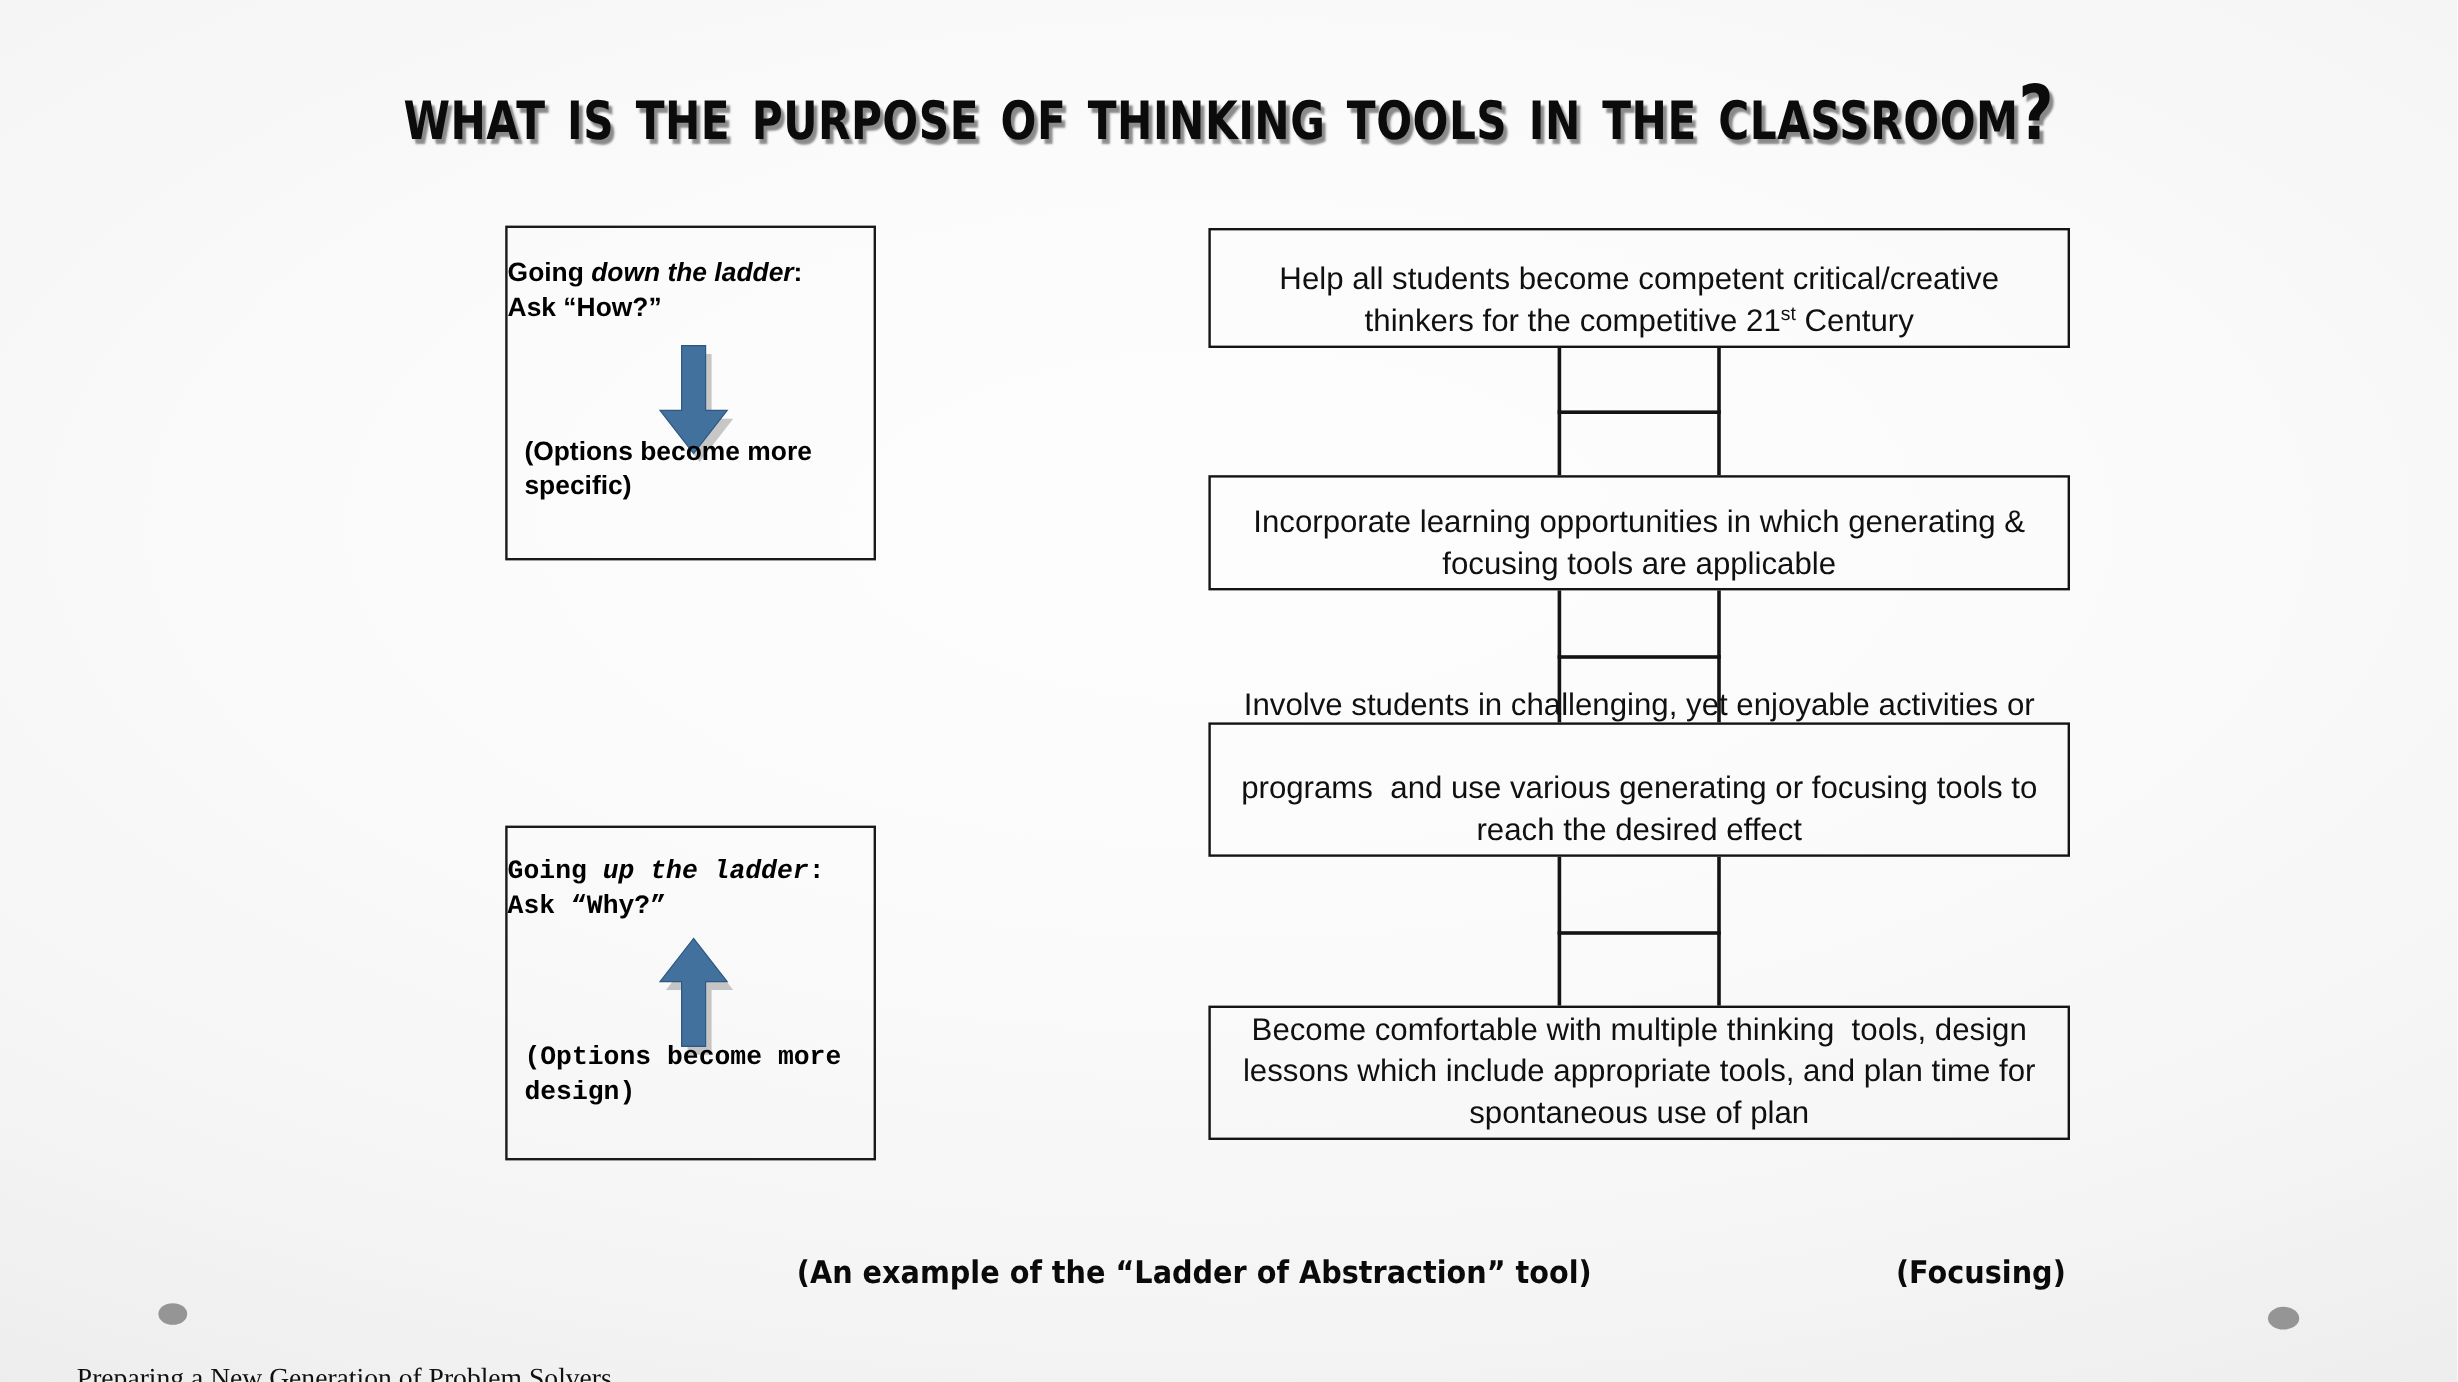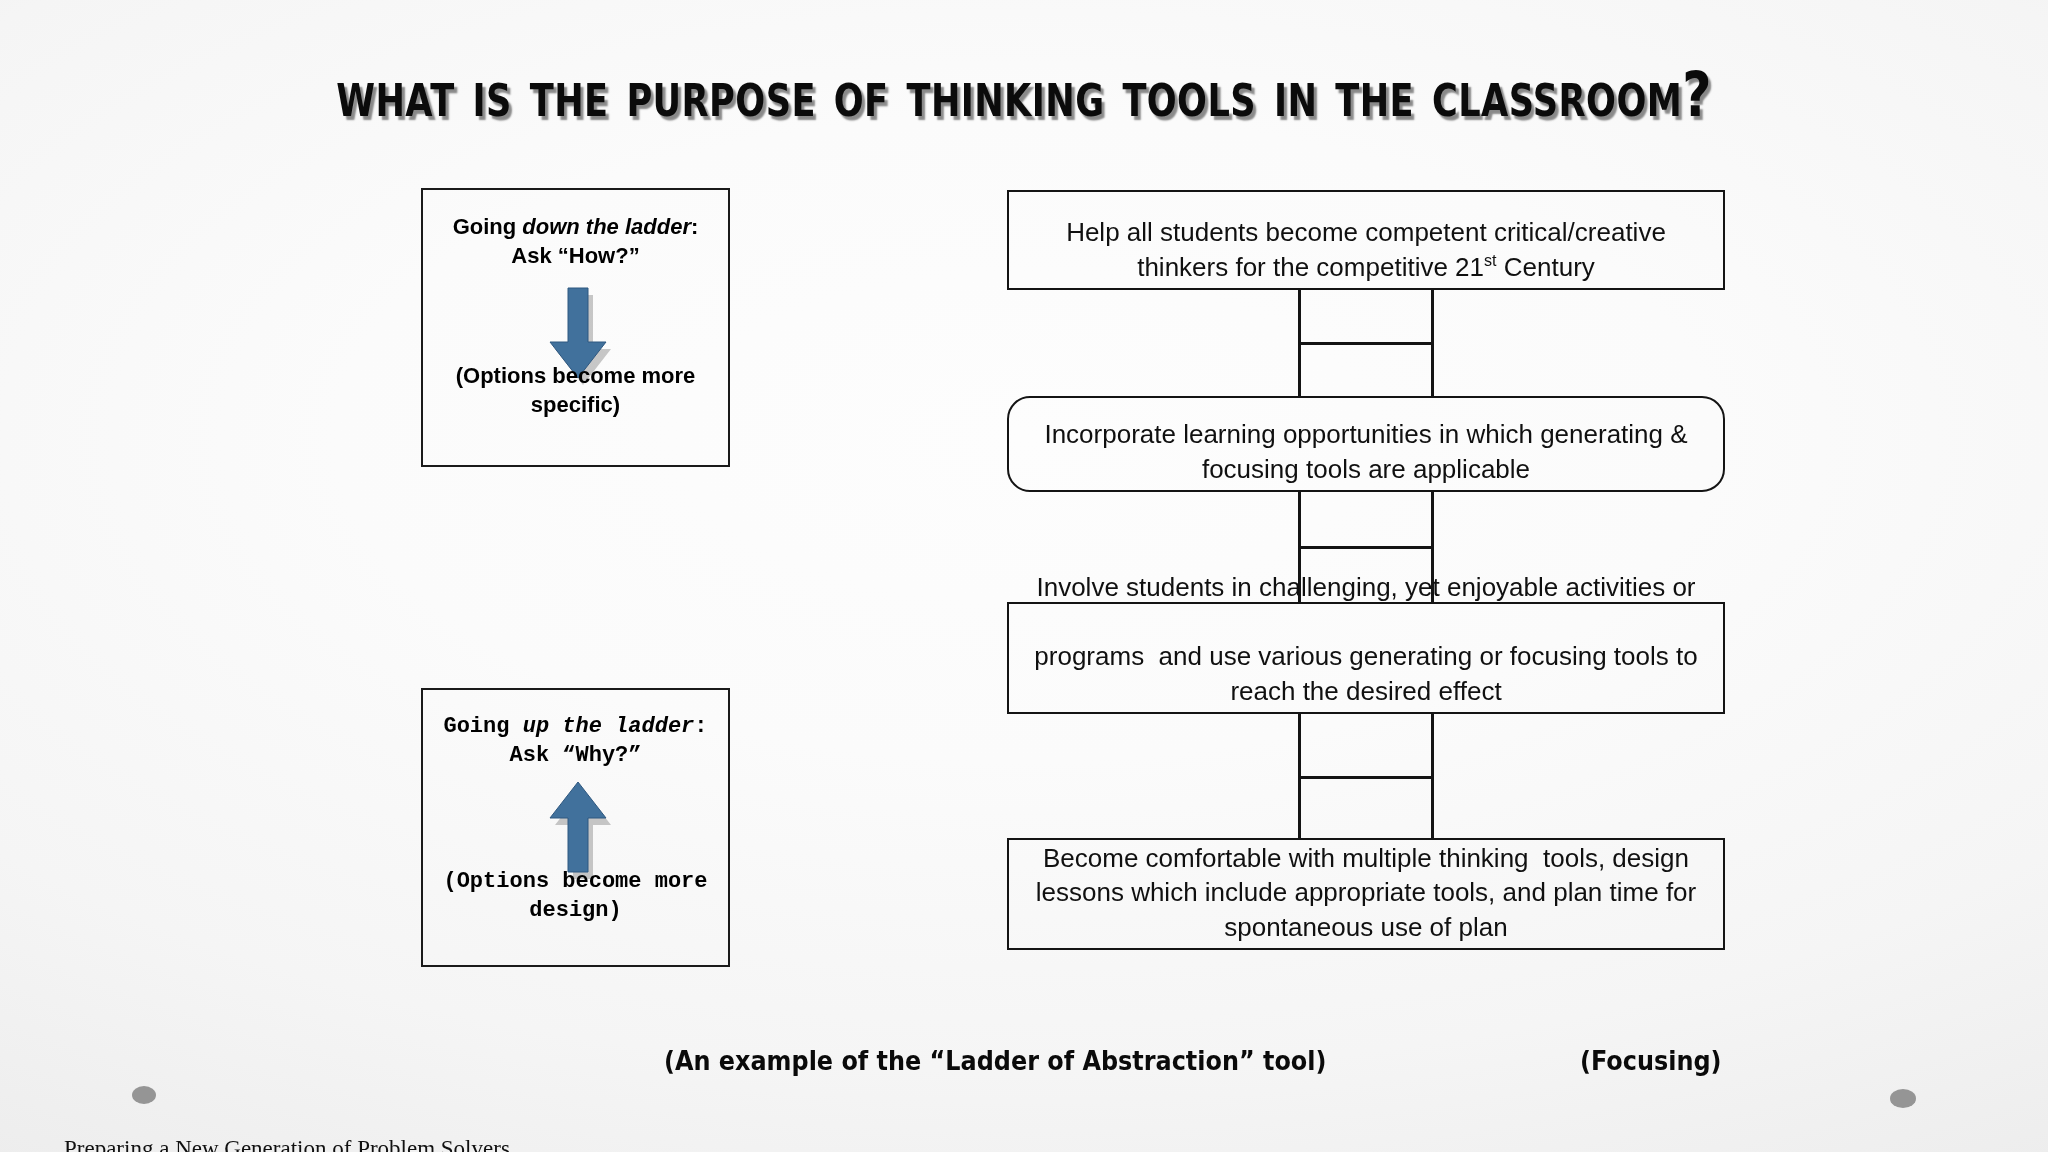--- a/index.html
+++ b/index.html
@@ -40,21 +40,21 @@
     color: #0b0b0b;
   }
   #title::first-letter { font-size: 1em; }
 
   
   .side-box {
     position: absolute;
     box-sizing: border-box;
     border: 2px solid #1a1a1a;
     background: transparent;
-    text-align: center;
+    text-align: left;
     font-weight: bold;
     font-size: 22px;
     line-height: 1.32;
   }
   #side-box-down { left: 421px; top: 188px; width: 309px; height: 279px; }
   #side-box-up   { left: 421px; top: 688px; width: 309px; height: 279px; font-family: Liberation Mono, monospace; }
 
   .side-head {
     position: absolute;
     left: 0; right: 0;
@@ -91,21 +91,21 @@
     align-items: flex-end;
     justify-content: center;
     text-align: center;
     font-family: "Liberation Sans", sans-serif;
     font-size: 26px;
     line-height: 1.32;
     padding: 4px 26px;
     color: #101010;
   }
   #flow-1 { left: 1007px; top: 190px; width: 718px; height: 100px; }
-  #flow-2 { left: 1007px; top: 396px; width: 718px; height: 96px; border-radius: 23px;  }
+  #flow-2 { left: 1007px; top: 396px; width: 718px; height: 96px;  }
   #flow-3 { left: 1007px; top: 602px; width: 718px; height: 112px; }
   #flow-4 { left: 1007px; top: 838px; width: 718px; height: 112px; }
 
   .rail {
     position: absolute;
     width: 3px;
     background: #141414;
   }
   .rung {
     position: absolute;

